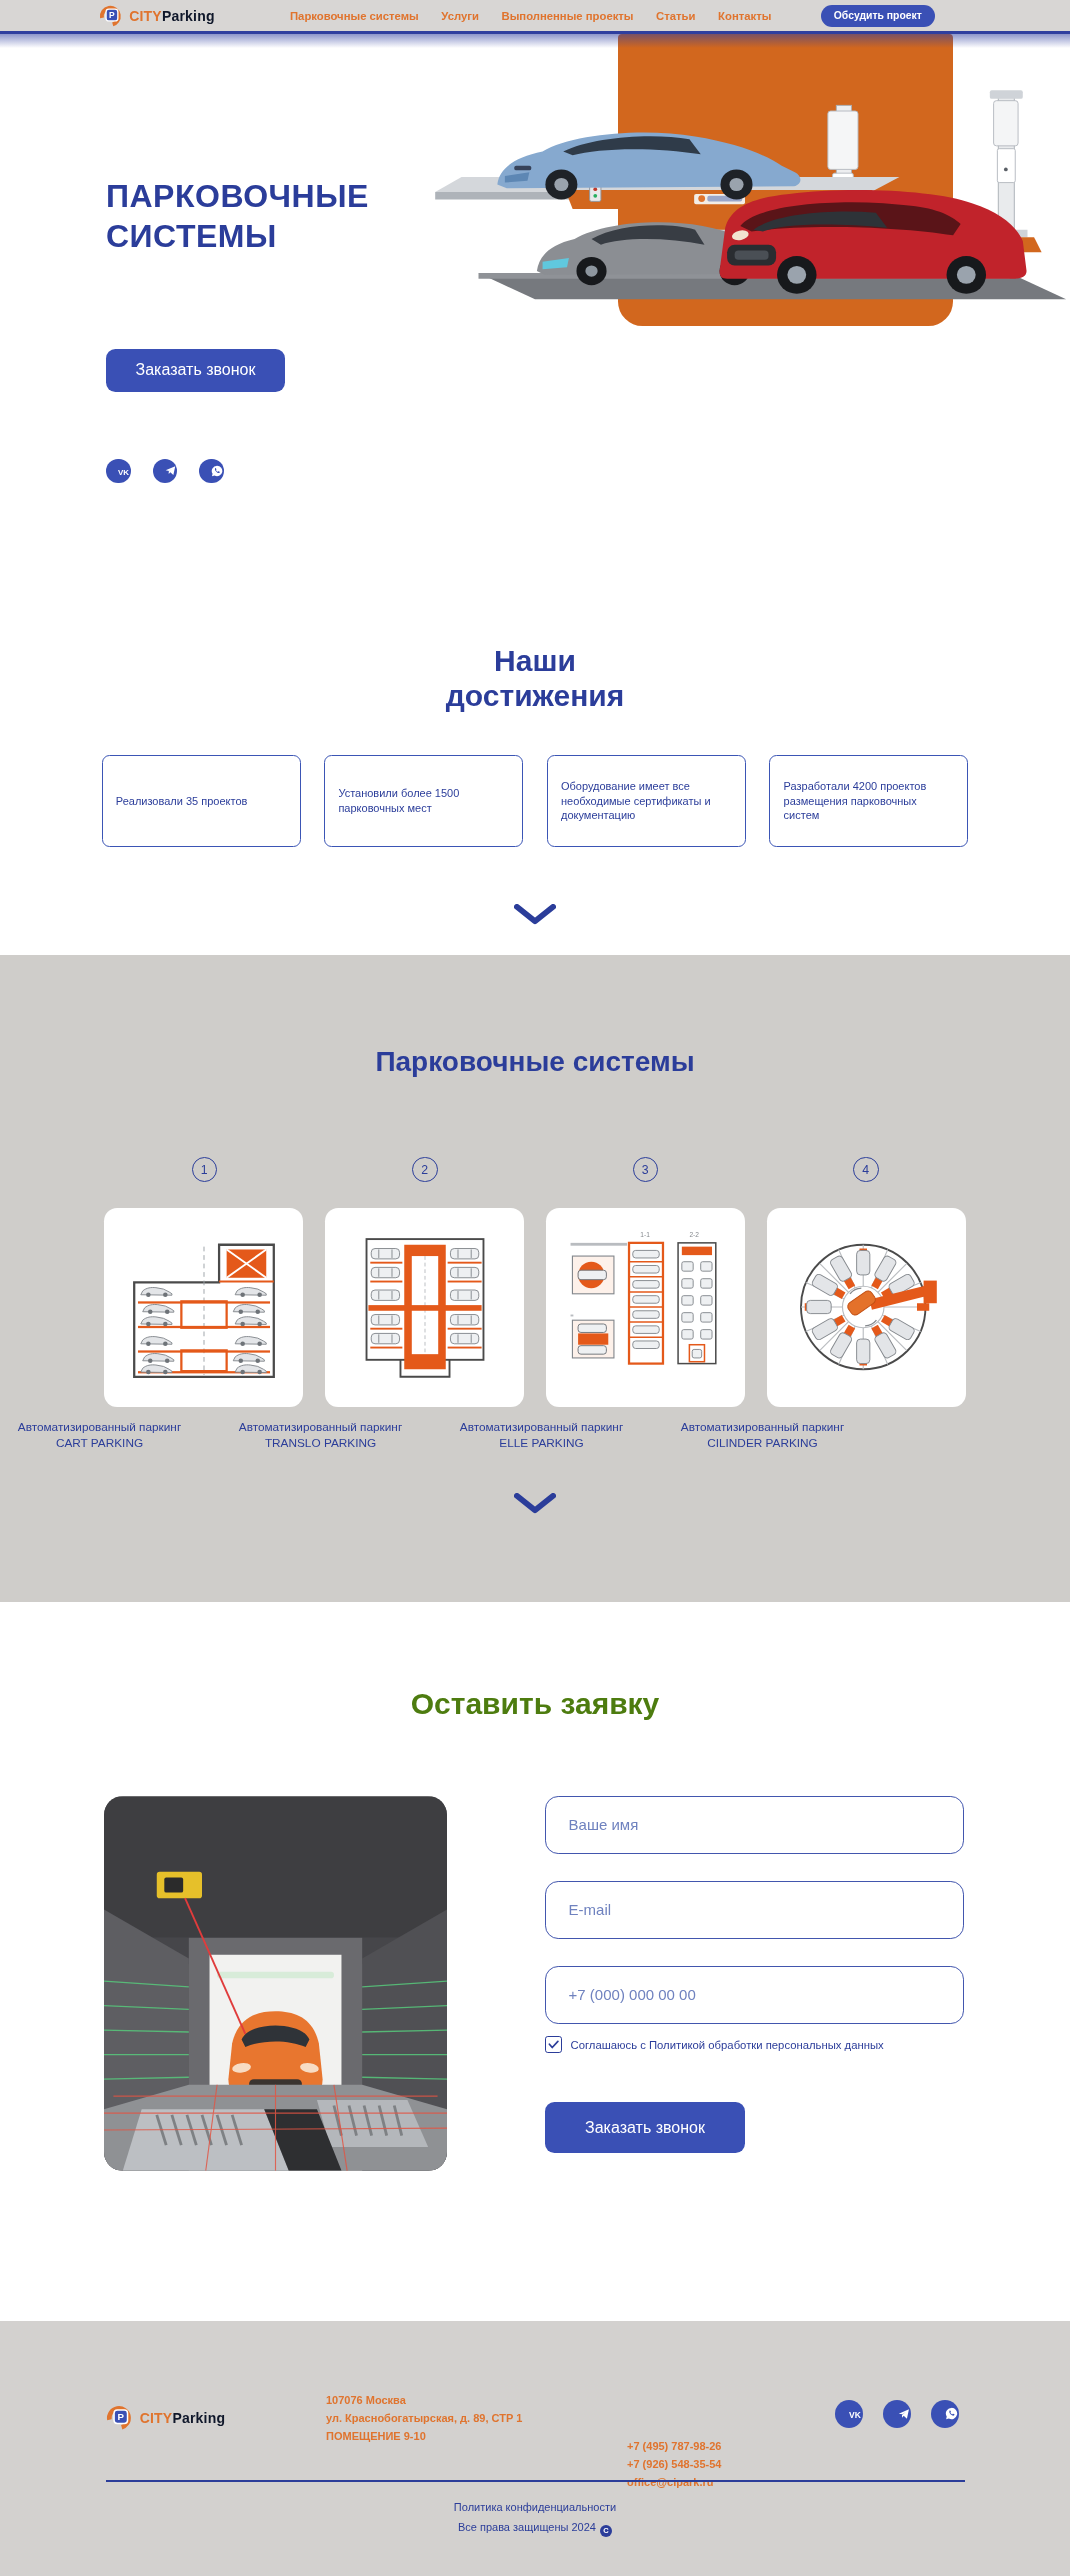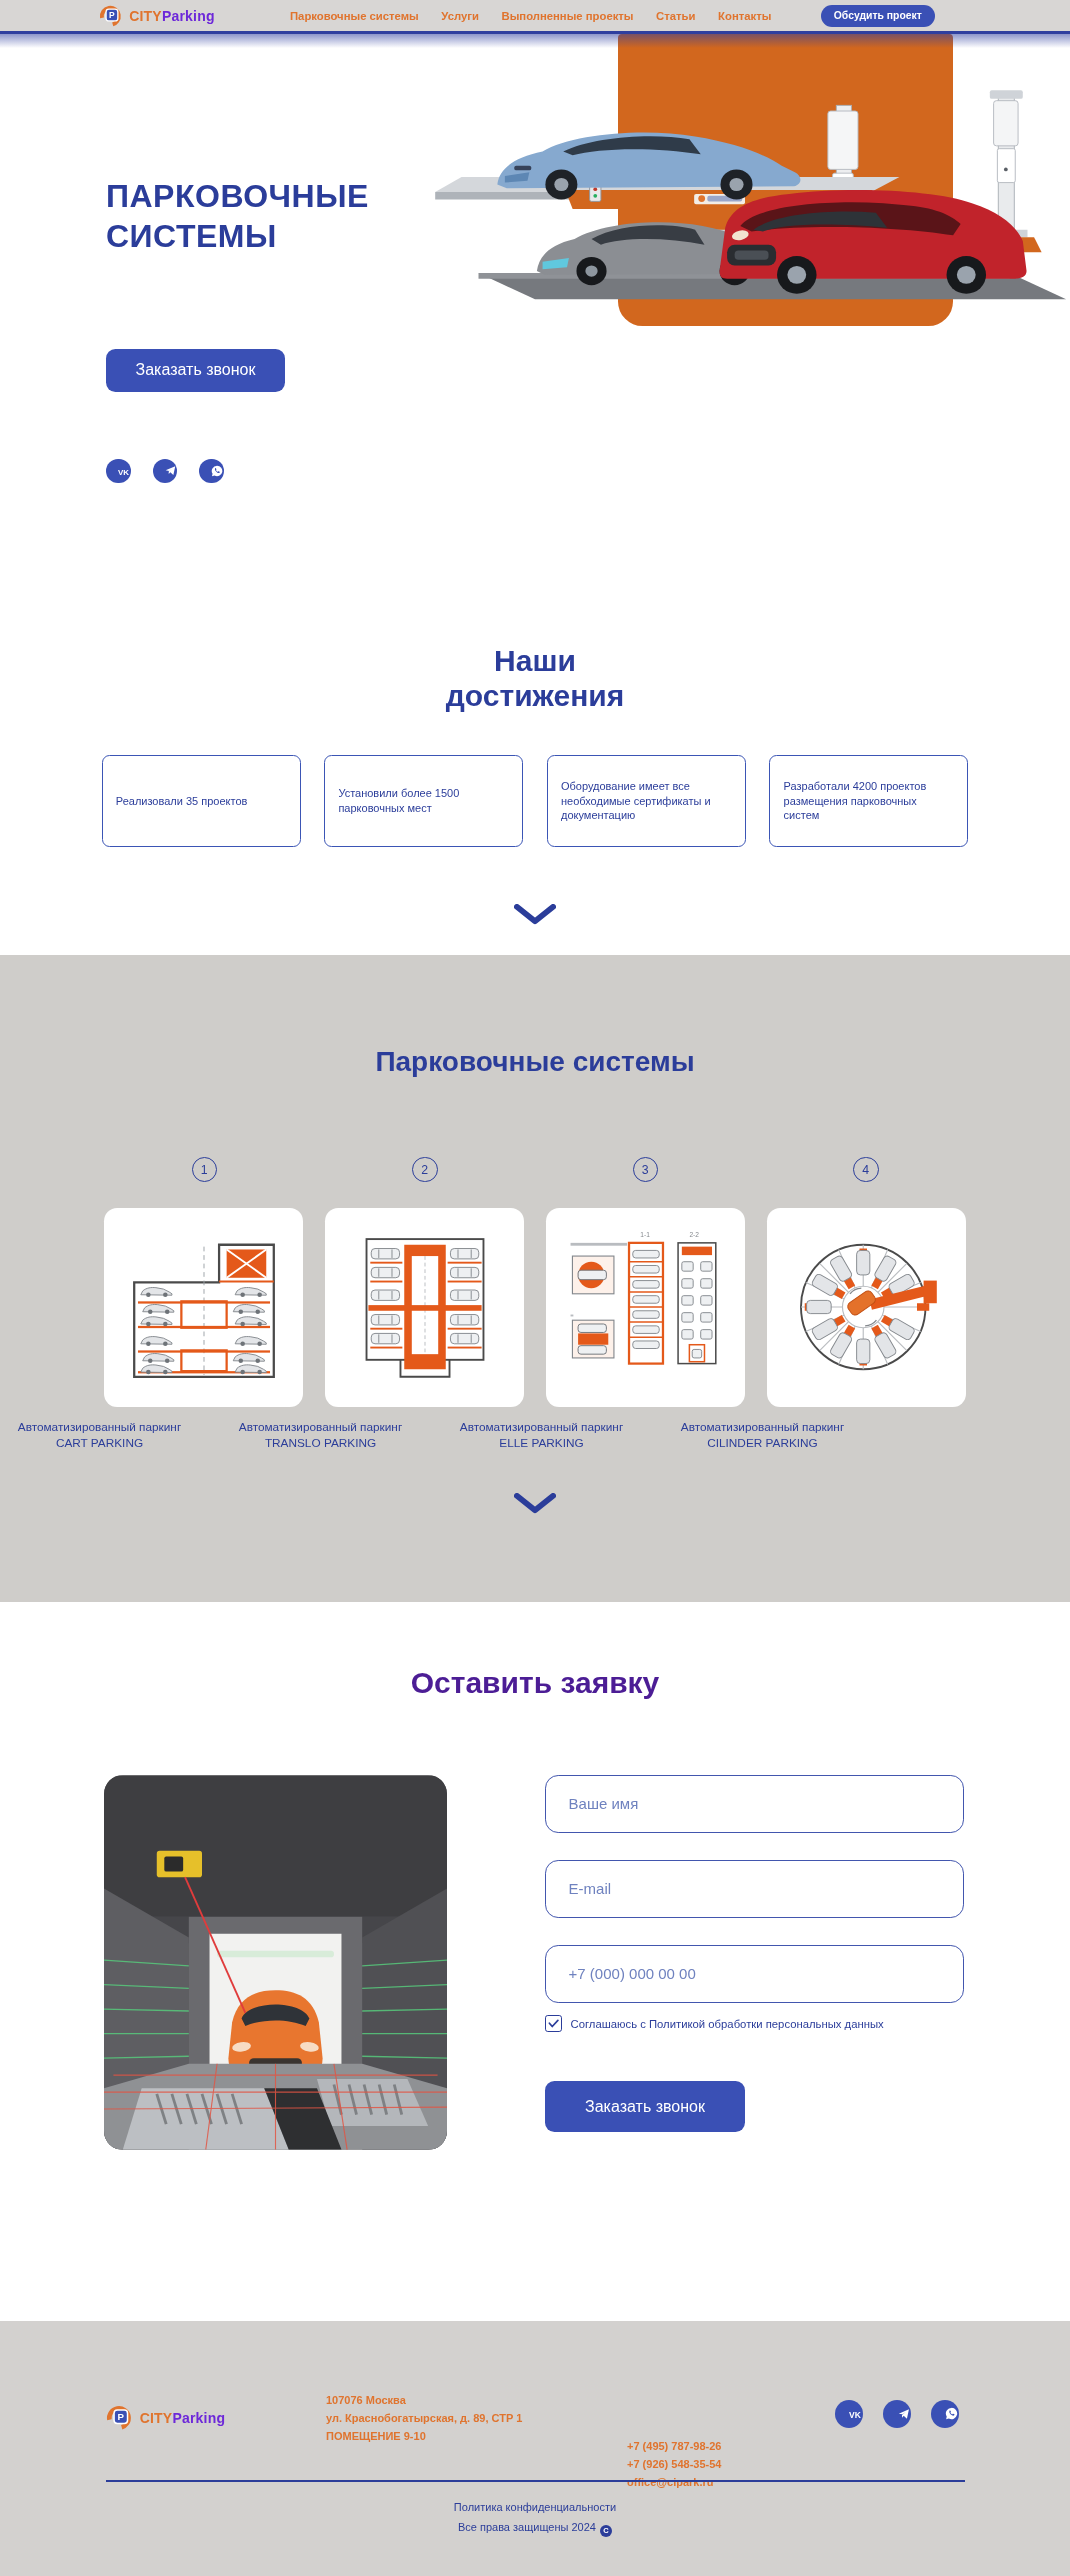--- a/index.html
+++ b/index.html
@@ -6,21 +6,21 @@
   html,body { width:1070px; }
   body {
     font-family:"Liberation Sans", sans-serif;
     background:#ffffff; color:#2b3d9a;
     width:1070px; height:2576px; position:relative; overflow:hidden;
   }
   
   .header { position:relative; height:31px; background:#d8d6d4; display:flex; align-items:center; }
   .logo { display:flex; align-items:center; gap:5.7px; position:absolute; left:99px; top:3.8px; }
   .logo-text { font-size:14px; font-weight:700; letter-spacing:0.2px; }
-  .logo-text .city { color:#e0742e; } .logo-text .parking { color:#6d28d9; }
+  .logo-text .city { color:#e0742e; } .logo-text .parking { color:#0f172a; }
   .nav { position:absolute; left:290px; top:0; height:31px; display:flex; align-items:center; gap:22.6px; }
   .nav a { color:#e0742e; font-size:11.3px; font-weight:700; text-decoration:none; white-space:nowrap; }
   .header-cta {
     position:absolute; right:135px; top:4.7px; height:22.6px; padding:0 13.2px;
     background:#3a50b5; color:#fff; font-size:10.4px; font-weight:700;
     border:none; border-radius:11px; display:flex; align-items:center; cursor:pointer;
     font-family:"Liberation Sans", sans-serif;
   }
   .divider-line { height:2.8px; background:#2f3f9f; }
   
@@ -59,21 +59,21 @@
     color:#2b3d9a; font-size:12.3px; font-weight:400; display:flex; align-items:center; justify-content:center; background:transparent; }
   .sys-cards { margin-top:25.5px; display:flex; justify-content:center; gap:22px; }
   .sys-card { width:199px; height:199px; background:#fff; border-radius:13.2px;
     display:flex; align-items:center; justify-content:center; }
   .sys-captions { margin-top:12.3px; display:flex; justify-content:flex-start; gap:22px; }
   .sys-caption { width:199px; font-size:11.8px; line-height:16px; color:#2b3d9a; font-weight:400; }
   .sys-caption .cap-name { font-weight:400; }
   .sys-chevron { margin-top:42px; }
   
   .request { height:719px; background:#fff; }
-  .req-title { padding-top:64px; text-align:center; font-size:30px; font-weight:700; color:#4c1d95; }
+  .req-title { padding-top:85px; text-align:center; font-size:30px; font-weight:700; color:#4d7c0f; }
   .req-row { position:relative; margin-top:75px; height:377px; }
   .req-photo { position:absolute; left:104px; top:0; width:343px; height:375px;
     border-radius:19px; overflow:hidden; }
   .req-form { position:absolute; left:545px; top:0; width:419px; }
   .req-input { width:419px; height:58px; border:1.5px solid #4256ae; border-radius:13.2px;
     background:#fff; padding:0 22.6px; font-size:15px; color:#4c1d95;
     font-family:"Liberation Sans", sans-serif; display:block; }
   .req-input::placeholder { color:#6f82bf; opacity:1; }
   .req-input + .req-input { margin-top:27px; }
   .consent { margin-top:12.3px; display:flex; align-items:center; gap:8.5px; }

